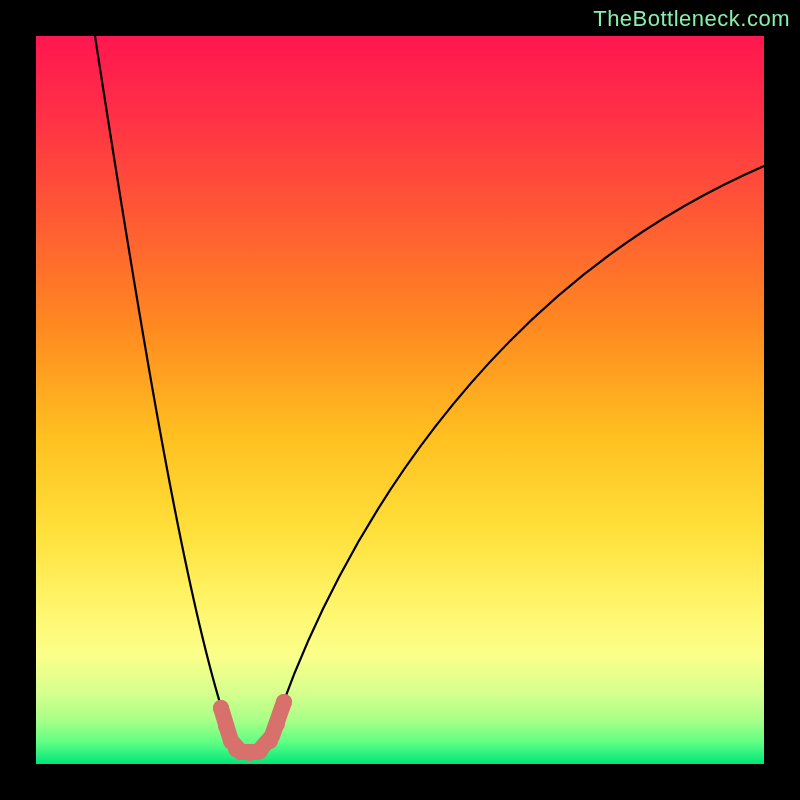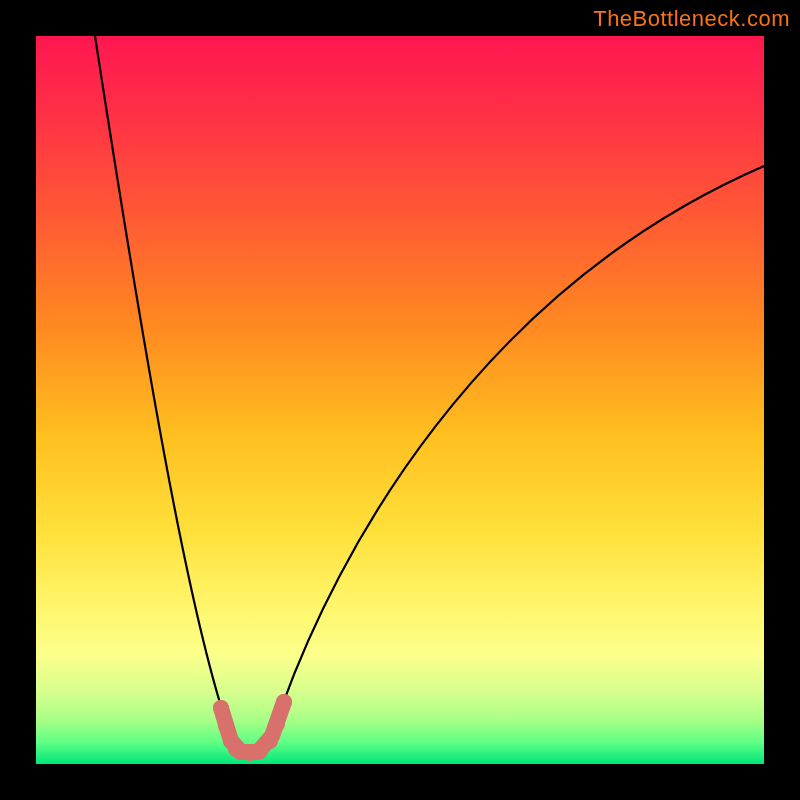--- a/index.html
+++ b/index.html
@@ -16,21 +16,21 @@
     top: 0;
     left: 0;
     width: 800px;
     height: 800px;
     background: #000;
   }
   .attribution {
     position: absolute;
     top: 6px;
     right: 10px;
-    color: #f97316;
+    color: #86efac;
     font-size: 22px;
     letter-spacing: 0.5px;
     font-weight: 400;
   }
   .plot {
     position: absolute;
     left: 36px;
     top: 36px;
     width: 728px;
     height: 728px;

